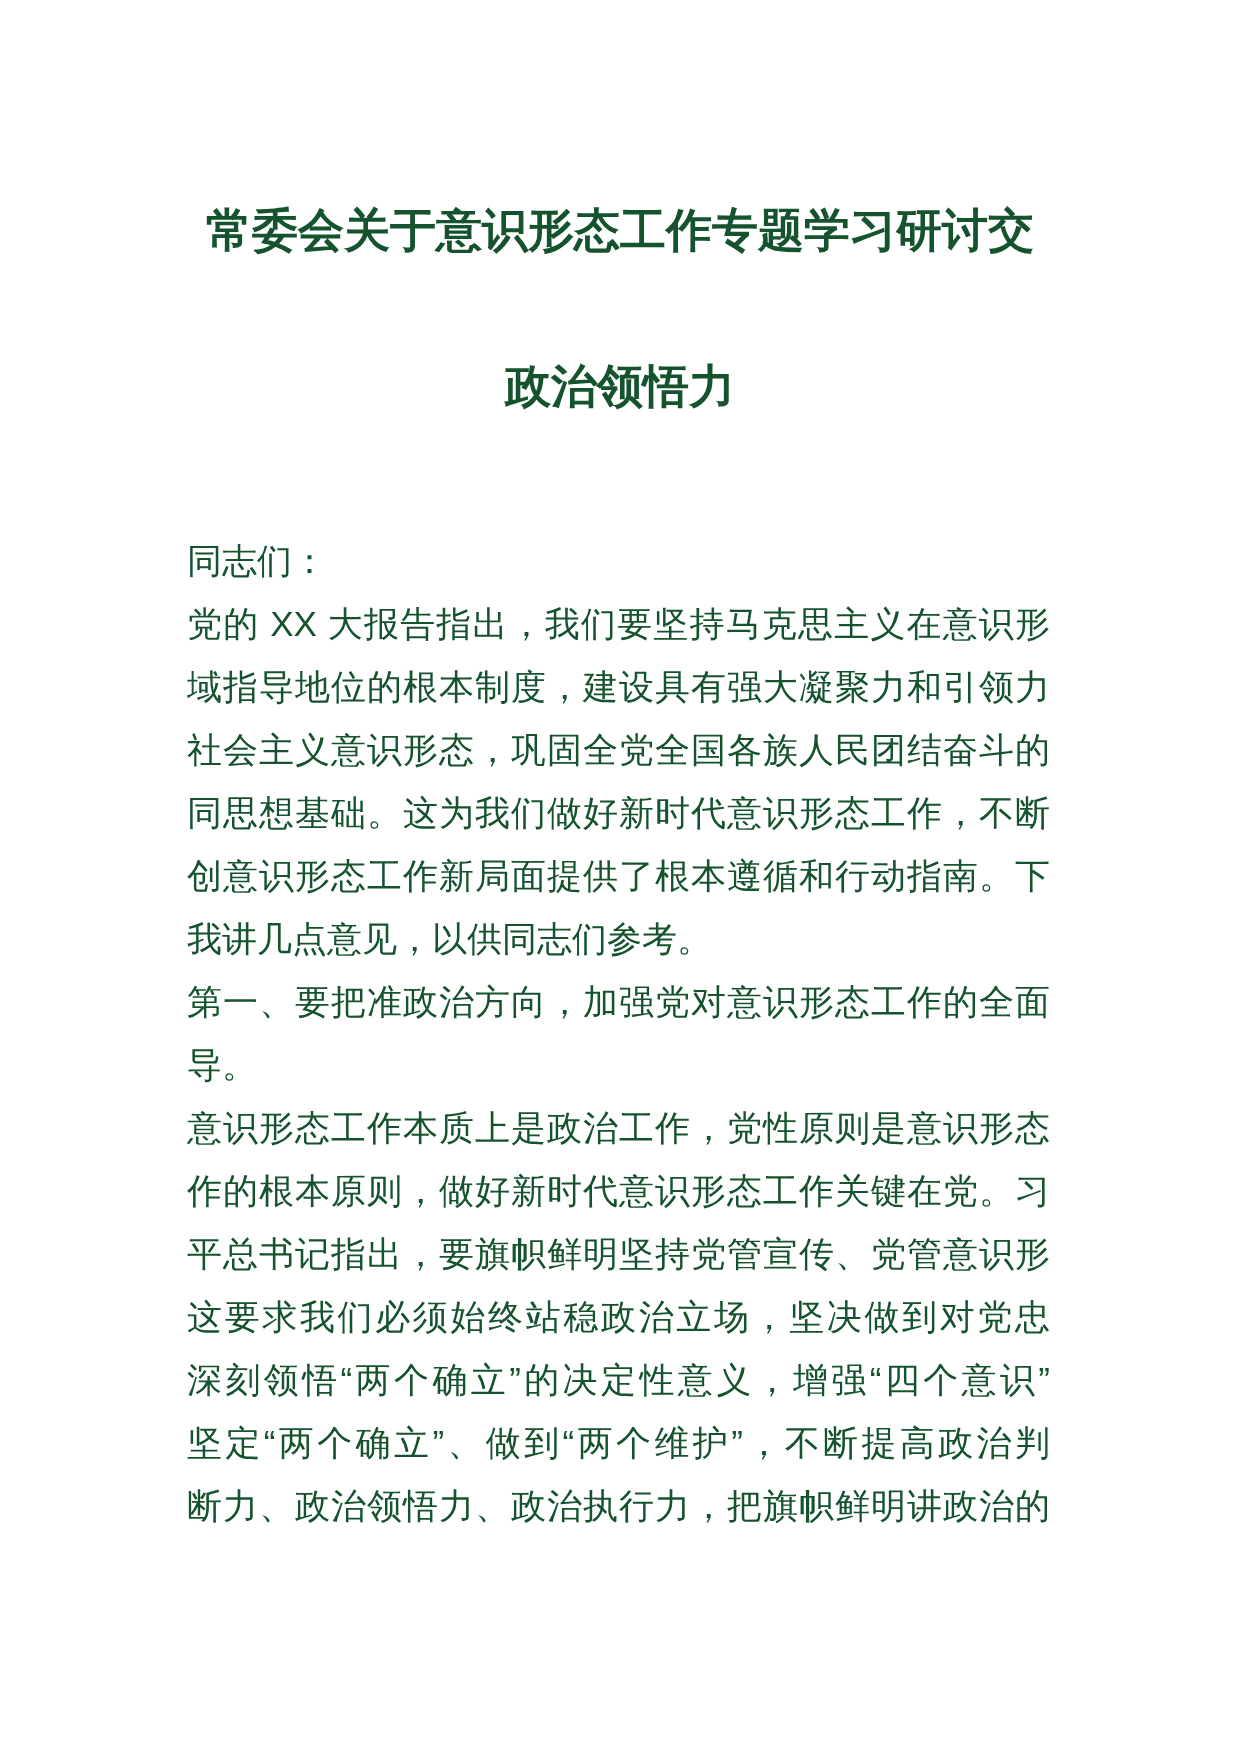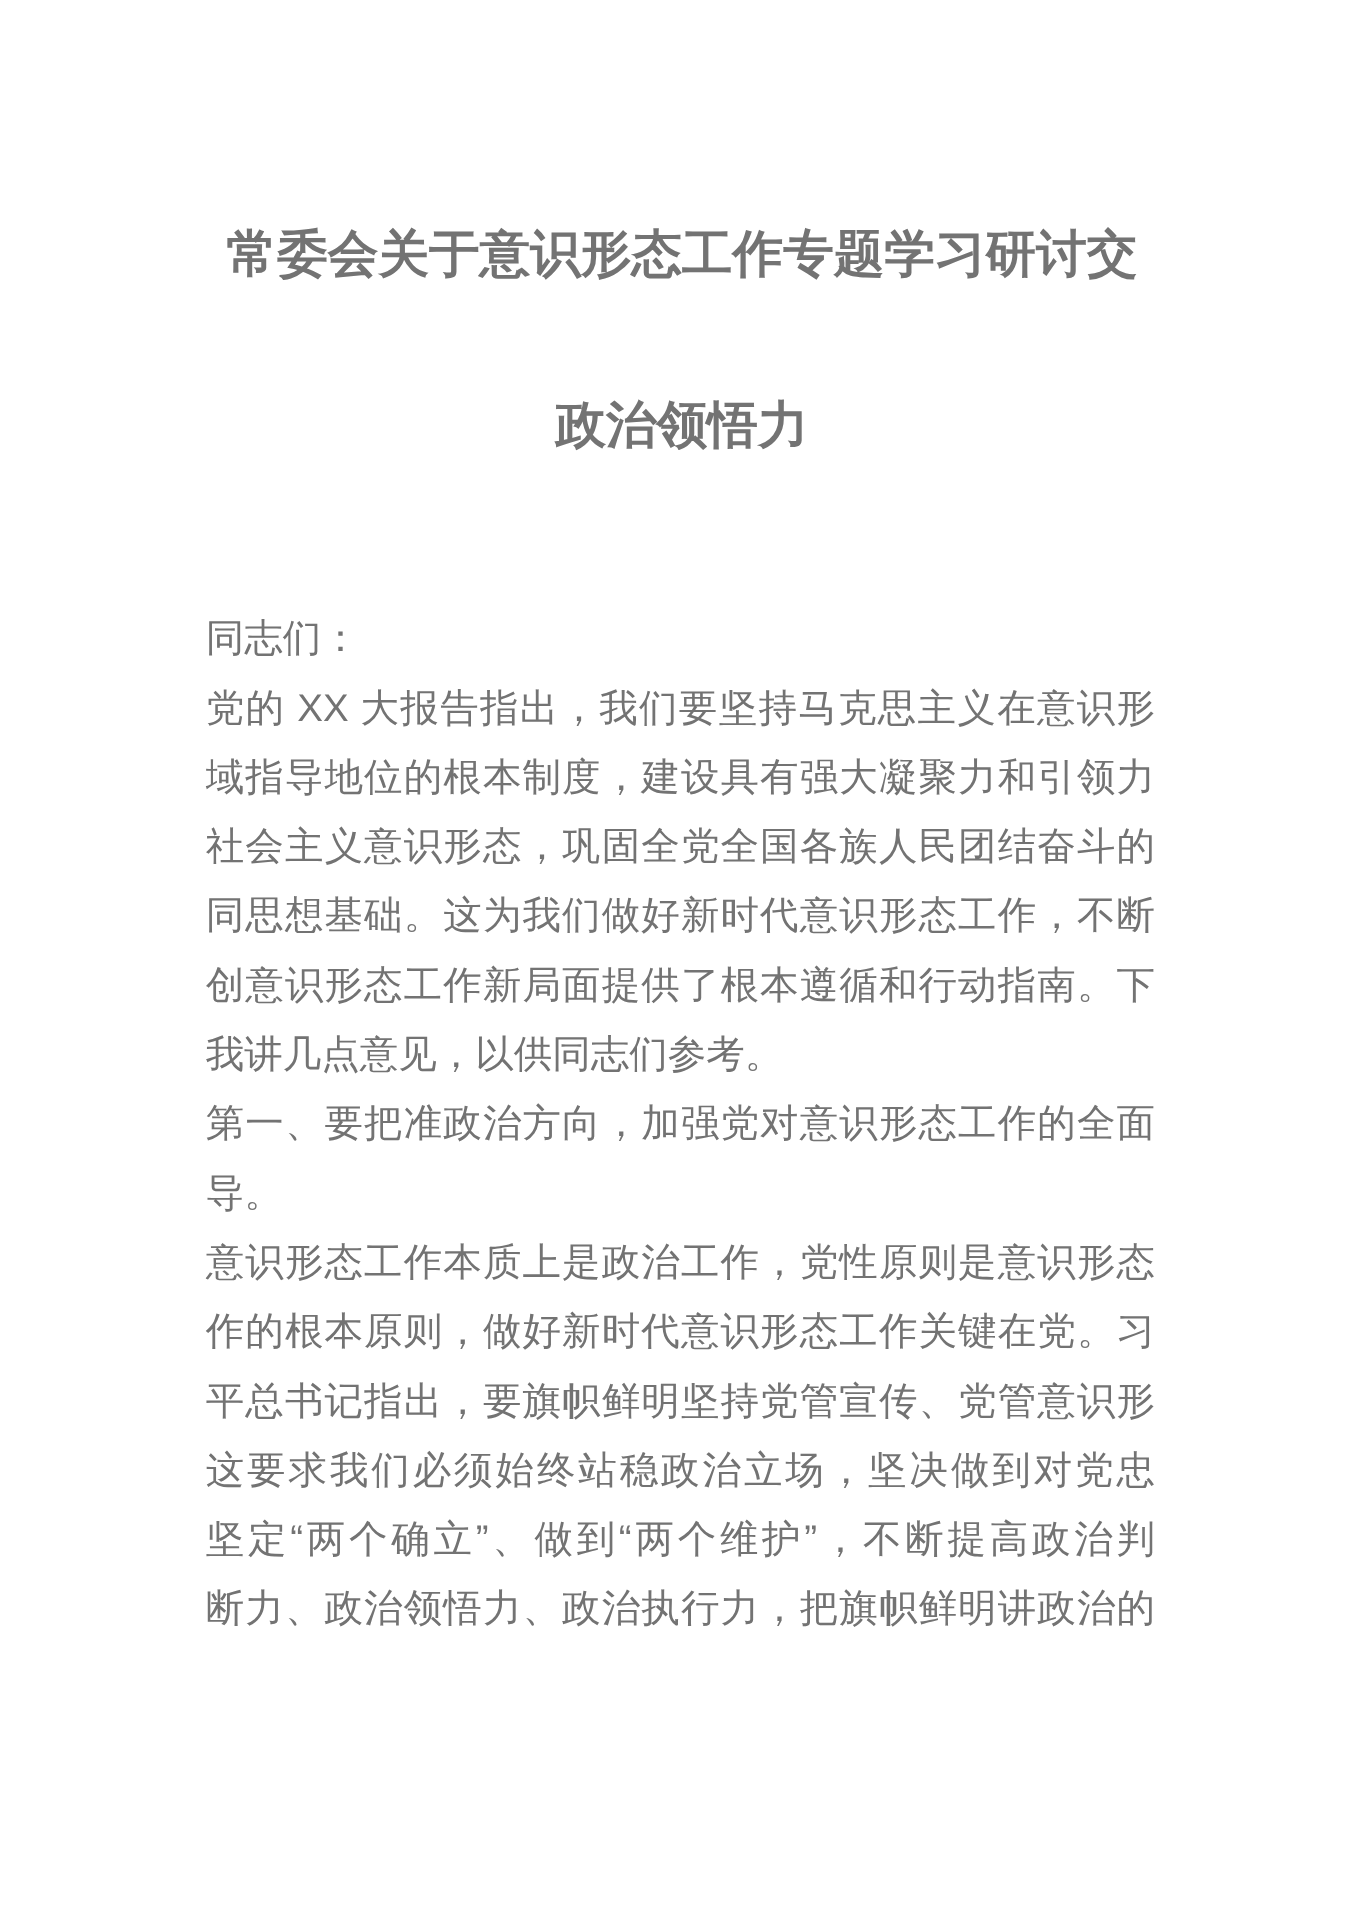--- a/index.html
+++ b/index.html
@@ -7,40 +7,40 @@
     padding: 0;
     background: #ffffff;
   }
   .page {
     position: relative;
     width: 1240px;
     height: 1754px;
     background: #ffffff;
     overflow: hidden;
     font-family: "Liberation Sans", sans-serif;
-    color: #737373;
+    color: #14532d;
   }
   .title-block {
     position: absolute;
     top: 152px;
     left: 0;
     width: 1240px;
   }
   .title-line {
     height: 156px;
     line-height: 156px;
     text-align: center;
     font-size: 46px;
     font-weight: 700;
     letter-spacing: 0px;
     white-space: nowrap;
   }
   .body-block {
     position: absolute;
-    top: 549px;
+    top: 529px;
     left: 187px;
     width: 863px;
   }
   .body-line {
     height: 63px;
     line-height: 63px;
     font-size: 35px;
     font-weight: 400;
     white-space: nowrap;
     text-align: left;
@@ -68,16 +68,17 @@
       <div class="body-line fill">社会主义意识形态，巩固全党全国各族人民团结奋斗的共</div>
       <div class="body-line fill">同思想基础。这为我们做好新时代意识形态工作，不断开</div>
       <div class="body-line fill">创意识形态工作新局面提供了根本遵循和行动指南。下面</div>
       <div class="body-line">我讲几点意见，以供同志们参考。</div>
       <div class="body-line fill">第一、要把准政治方向，加强党对意识形态工作的全面领</div>
       <div class="body-line">导。</div>
       <div class="body-line fill">意识形态工作本质上是政治工作，党性原则是意识形态工</div>
       <div class="body-line fill">作的根本原则，做好新时代意识形态工作关键在党。习近</div>
       <div class="body-line fill">平总书记指出，要旗帜鲜明坚持党管宣传、党管意识形态</div>
       <div class="body-line fill">这要求我们必须始终站稳政治立场，坚决做到对党忠诚，</div>
+      <div class="body-line fill">深刻领悟“两个确立”的决定性意义，增强“四个意识”</div>
       <div class="body-line fill">坚定“两个确立”、做到“两个维护”，不断提高政治判</div>
       <div class="body-line fill">断力、政治领悟力、政治执行力，把旗帜鲜明讲政治的要</div>
     </div>
 </div>
 
 </body></html>

